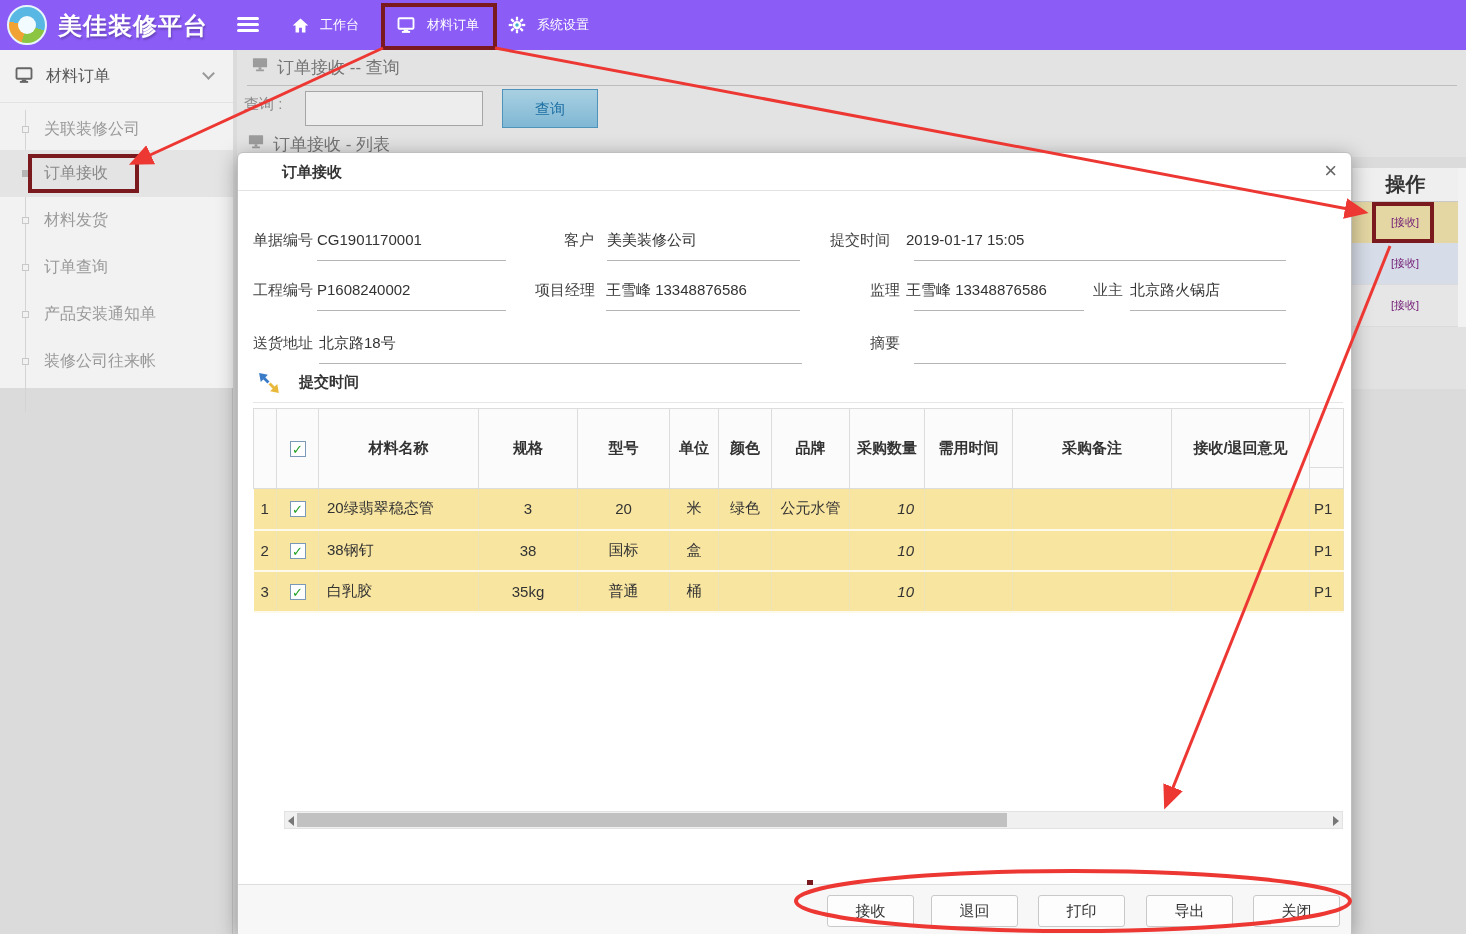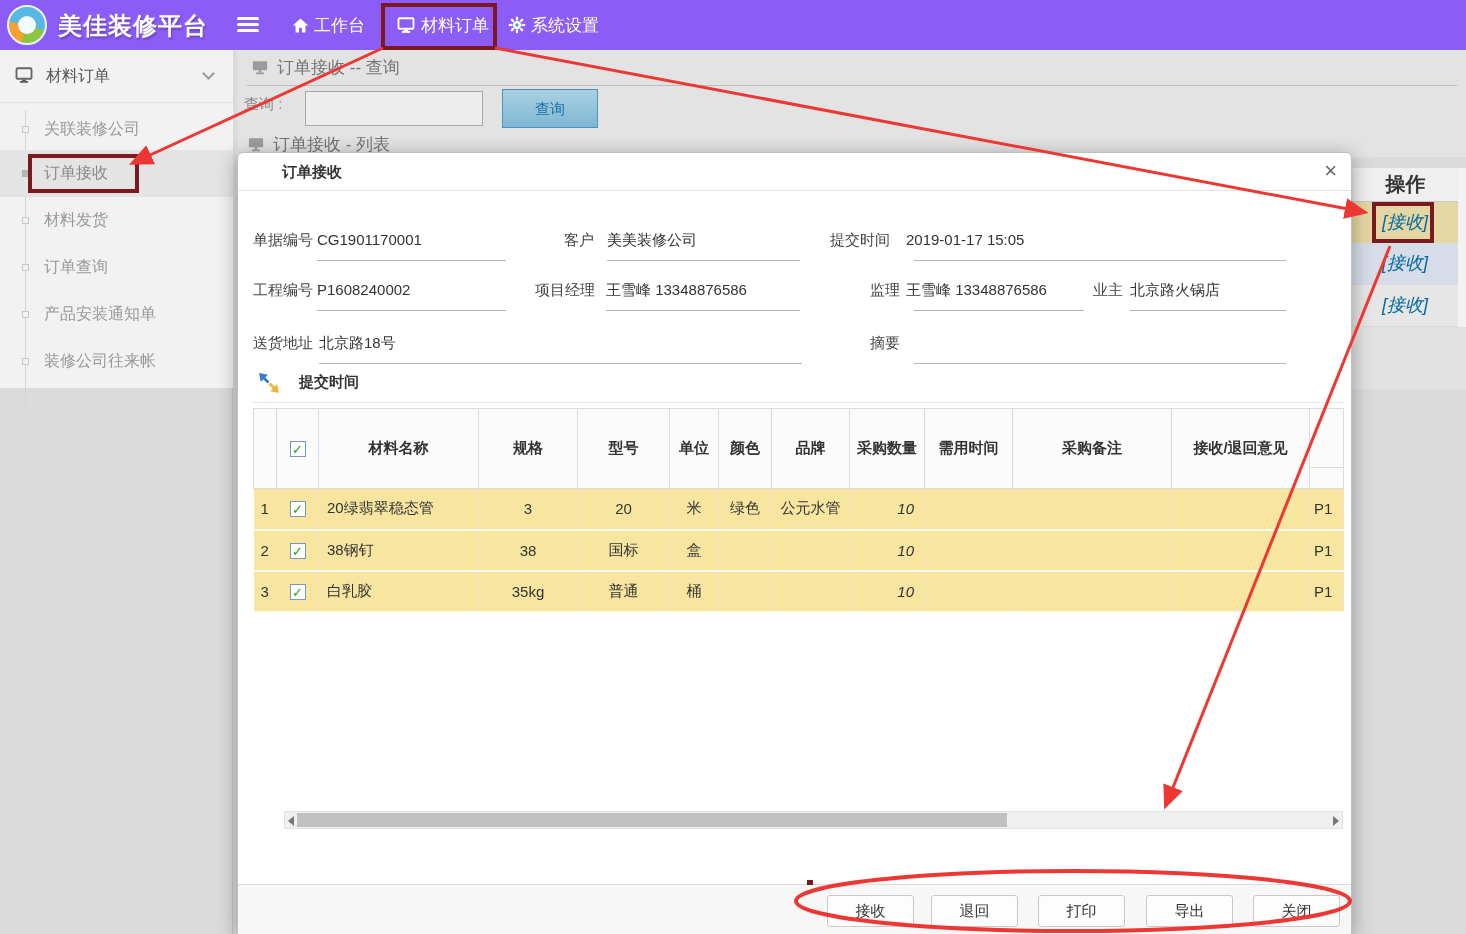--- a/index.html
+++ b/index.html
@@ -10,52 +10,52 @@
   
   .topbar { position:absolute; left:0; top:0; width:1466px; height:50px; background:#8b5cf6; z-index:2; }
   .logo { position:absolute; left:7px; top:5px; width:40px; height:40px; border-radius:50%;
           background:conic-gradient(#58b7e3 0 30%, #8bc541 30% 55%, #f0a232 55% 78%, #58b7e3 78% 100%);
           border:2px solid #e8f6fb; }
   .logo::after { content:""; position:absolute; left:9px; top:9px; width:18px; height:18px; border-radius:50%; background:#f2fbff; }
   .brand { position:absolute; left:58px; top:10px; font-size:24px; font-weight:bold; color:#fff;
            letter-spacing:1px; text-shadow:1px 2px 2px rgba(0,0,0,.25); }
   .hamburger { position:absolute; left:237px; top:17px; width:22px; height:16px; cursor:pointer; }
   .hamburger i { display:block; height:3px; margin-bottom:3px; background:#fff; border-radius:2px; }
-  .nav-item { position:absolute; top:0; height:50px; display:flex; align-items:center; gap:5px; color:#fff; font-size:17px; cursor:pointer; }
+  .nav-item { position:absolute; top:0; height:50px; display:flex; align-items:center; gap:11px; color:#fff; font-size:13px; cursor:pointer; }
   .nav-item svg { display:block; }
 
   
   .sidebar { position:absolute; left:0; top:50px; width:233px; height:884px; background:#DBDBDB; border-right:1px solid #C6C6C6; z-index:1; }
   .side-menu { position:absolute; left:0; top:0; width:233px; height:338px; background:#F2F2F2; }
   .side-group { position:absolute; left:0; top:0; width:233px; height:53px; border-bottom:1px solid #E2E2E2; color:#555; }
   .side-group .glabel { position:absolute; left:46px; top:16px; font-size:16px; }
   .side-group svg { position:absolute; left:14px; top:16px; color:#666; }
   .chev { position:absolute; left:204px; top:19px; width:9px; height:9px; border-right:2px solid #999; border-bottom:2px solid #999; transform:rotate(45deg); }
   .treeline { position:absolute; left:25px; top:60px; width:1px; height:302px; background:#D4D4D4; }
   .side-item { position:absolute; left:0; width:272px; height:47px; font-size:16px; color:#999; cursor:pointer; }
   .side-item .itxt { position:absolute; left:44px; top:13px; }
   .side-item.active { background:#E4E4E4; color:#8a8a8a; }
   .node { position:absolute; left:22px; top:20px; width:7px; height:7px; background:#F2F2F2; border:1px solid #C8C8C8; }
   .side-item.active .node { background:#B5B5B5; border-color:#B5B5B5; }
 
   
   .content { position:absolute; left:233px; top:50px; width:1233px; height:884px; background:#DBDBDB; z-index:1; }
   .query-panel { position:absolute; left:4px; top:0; width:1229px; height:107px; background:#E3E3E3; }
   .h-icon { color:#9C9C9C; }
-  .heading { position:absolute; font-size:17px; color:#757575; display:flex; align-items:center; gap:7px; }
+  .heading { position:absolute; font-size:17px; color:#757575; display:flex; gap:7px; }
   .divider-h { position:absolute; left:10px; top:35px; width:1210px; height:1px; background:#BDBDBD; }
   .q-label { position:absolute; left:7px; top:45px; font-size:15px; color:#8A8A8A; }
   .q-input { position:absolute; left:68px; top:41px; width:178px; height:35px; background:#EDEDED; border:1px solid #A6A6A6; font-size:14px; padding:0 6px; color:#555; }
   .q-btn { position:absolute; left:265px; top:39px; width:96px; height:39px; background:linear-gradient(#A9D0E2,#7FB7D4); border:1px solid #4E93BA; color:#1D6FA3; font-size:15px; text-align:center; line-height:37px; cursor:pointer; }
 
   
   .ops { position:absolute; left:1352px; top:168px; width:114px; z-index:1; }
   .ops-head { position:absolute; left:0; top:0; width:106px; height:34px; background:#EFEFEF; border-bottom:1px solid #C9C9C9; border-left:1px solid #E5E5E5; font-size:20px; font-weight:bold; color:#333; text-align:center; line-height:33px; }
   .ops-row { position:absolute; left:0; width:106px; height:41px; text-align:center; }
-  .ops-row a { font-size:18px; color:#0369a1; line-height:41px; cursor:pointer; text-decoration:none;font-style:italic; }
+  .ops-row a { font-size:11px; color:#701a75; line-height:41px; cursor:pointer; text-decoration:none; }
   .ops-sliver { position:absolute; left:106px; top:0; width:8px; height:159px; background:#F2F2F2; }
   .ops-below { position:absolute; left:0; top:159px; width:114px; height:62px; background:#E2E2E2; }
 
   
   .modal { position:absolute; left:237px; top:152px; width:1115px; height:782px; background:#fff; border:1px solid #BFBFBF;
            border-radius:6px 6px 0 0; box-shadow:0 4px 20px rgba(0,0,0,.35); z-index:5; }
   .m-title { position:absolute; left:0; top:0; width:100%; height:38px; border-bottom:1px solid #E3E3E3; }
   .m-title .t { position:absolute; left:44px; top:10px; font-size:15px; font-weight:bold; color:#333; }
   .m-close { position:absolute; right:14px; top:6px; font-size:22px; color:#666; cursor:pointer; line-height:24px; }
   .fld-l { position:absolute; font-size:15px; color:#444; }

